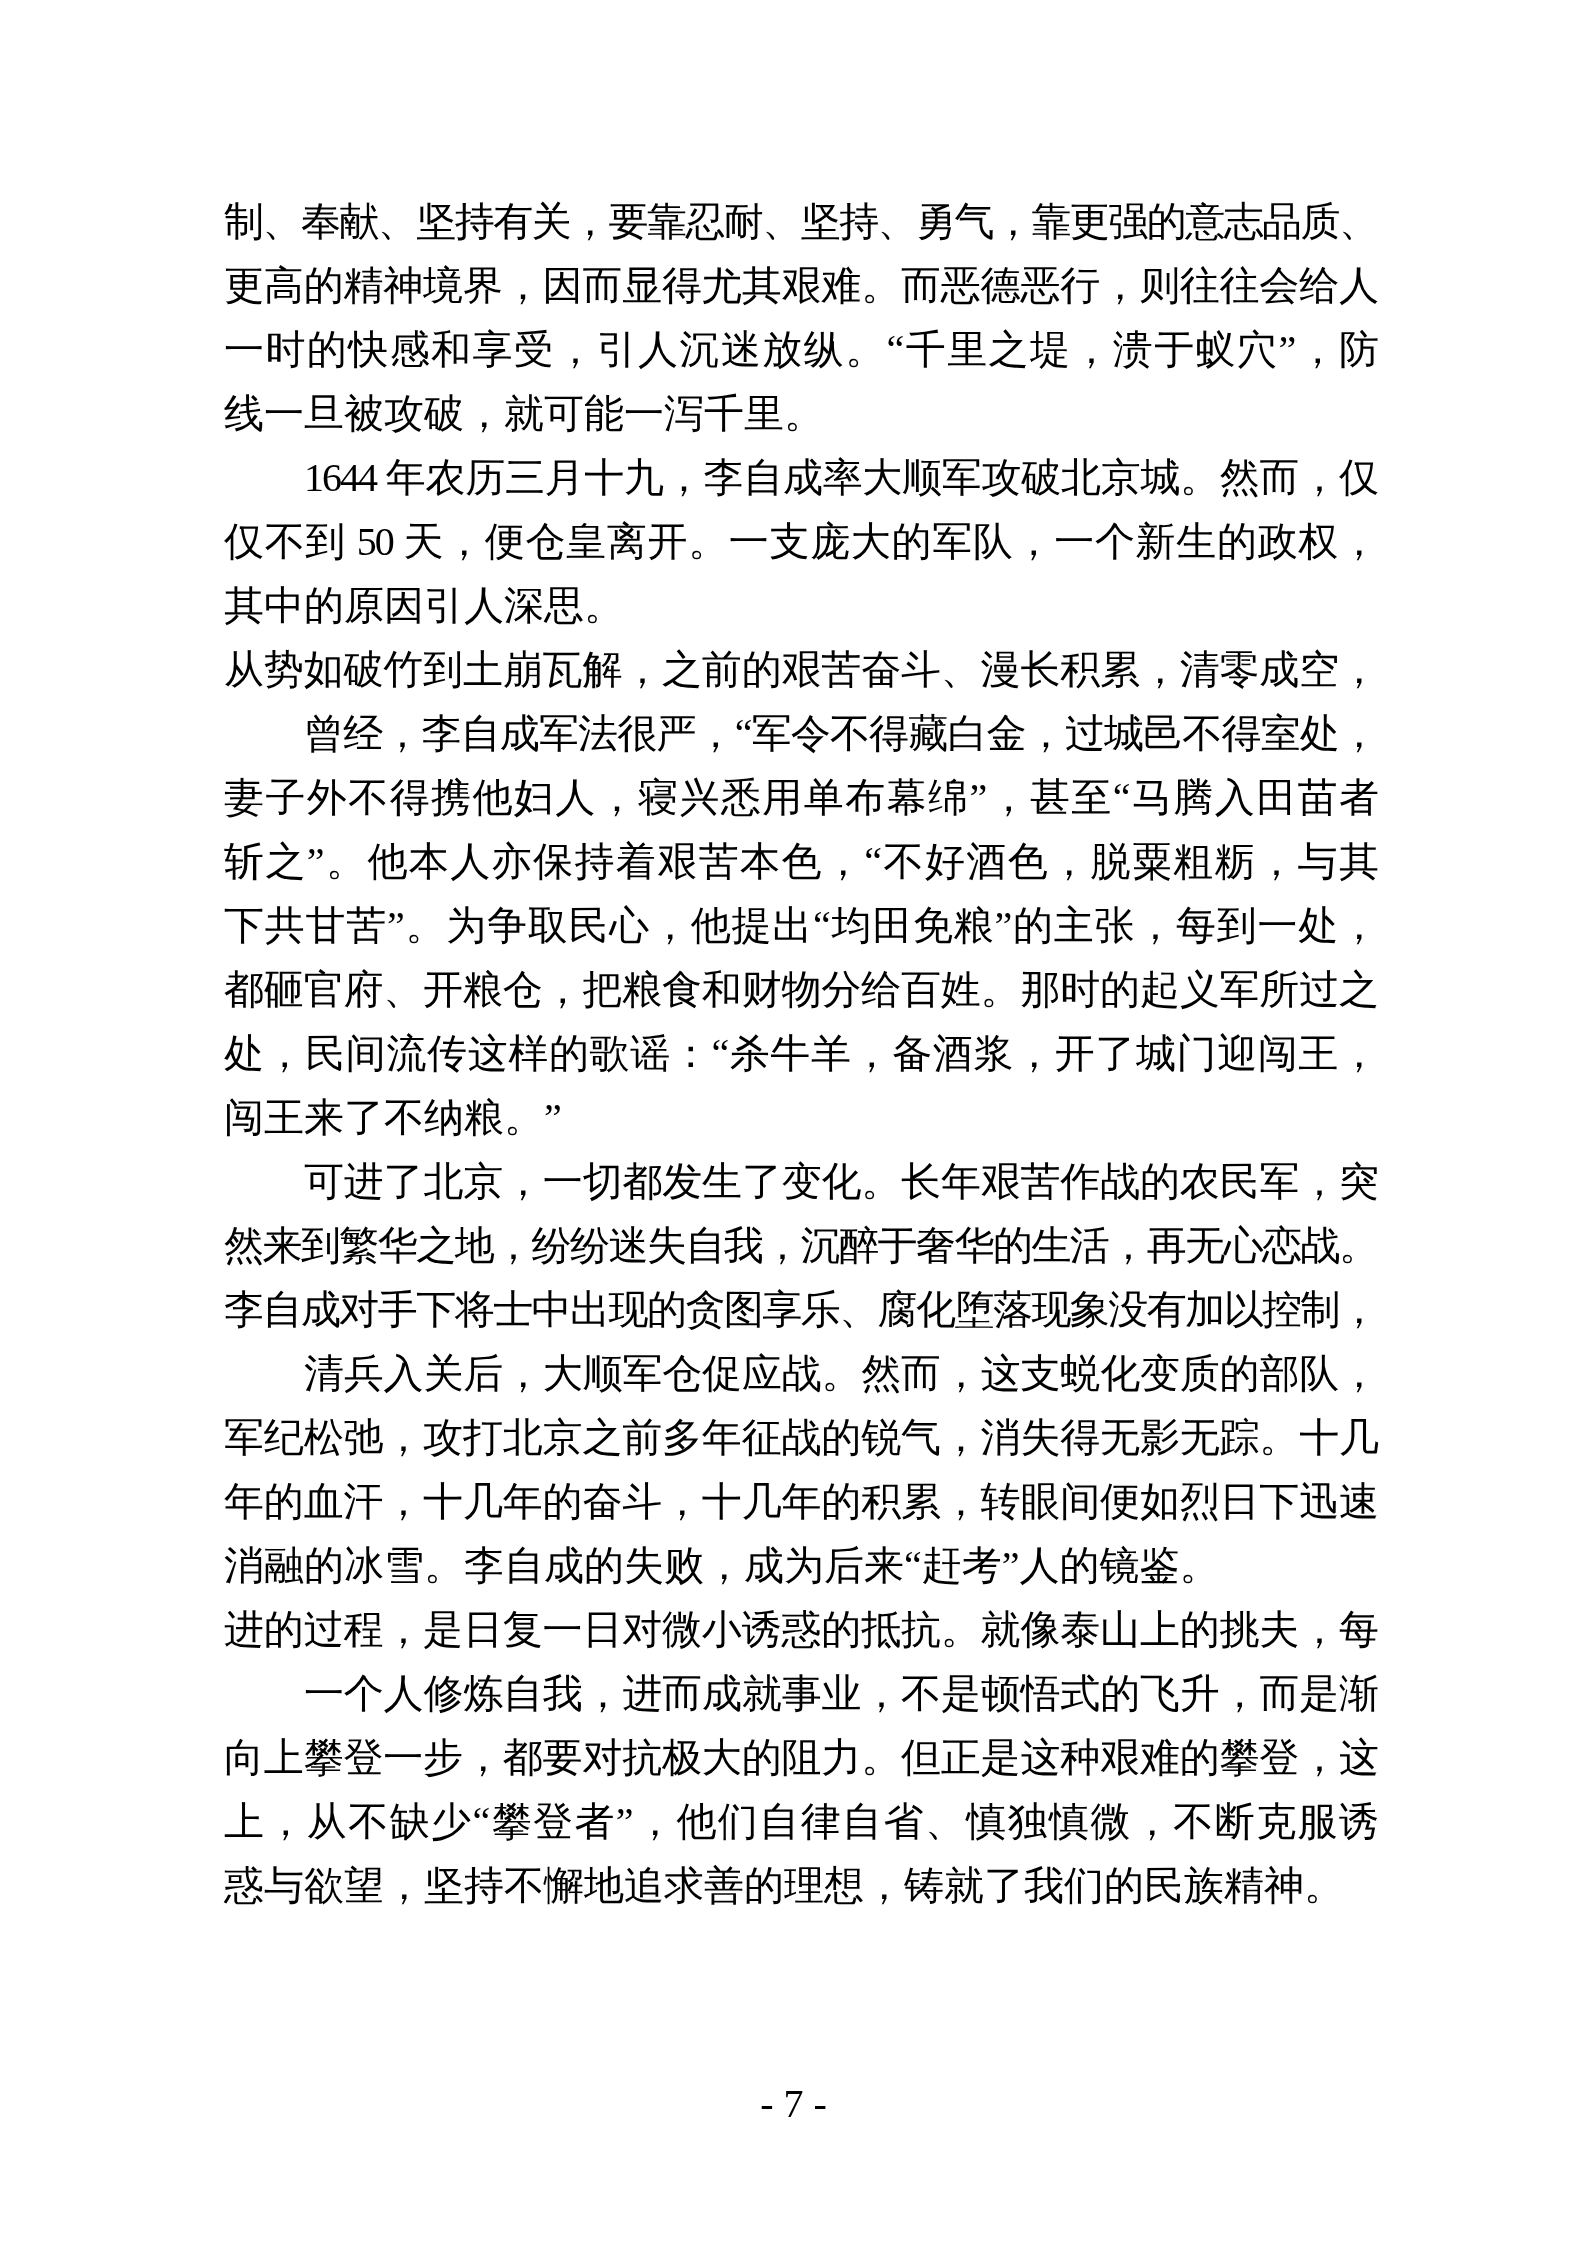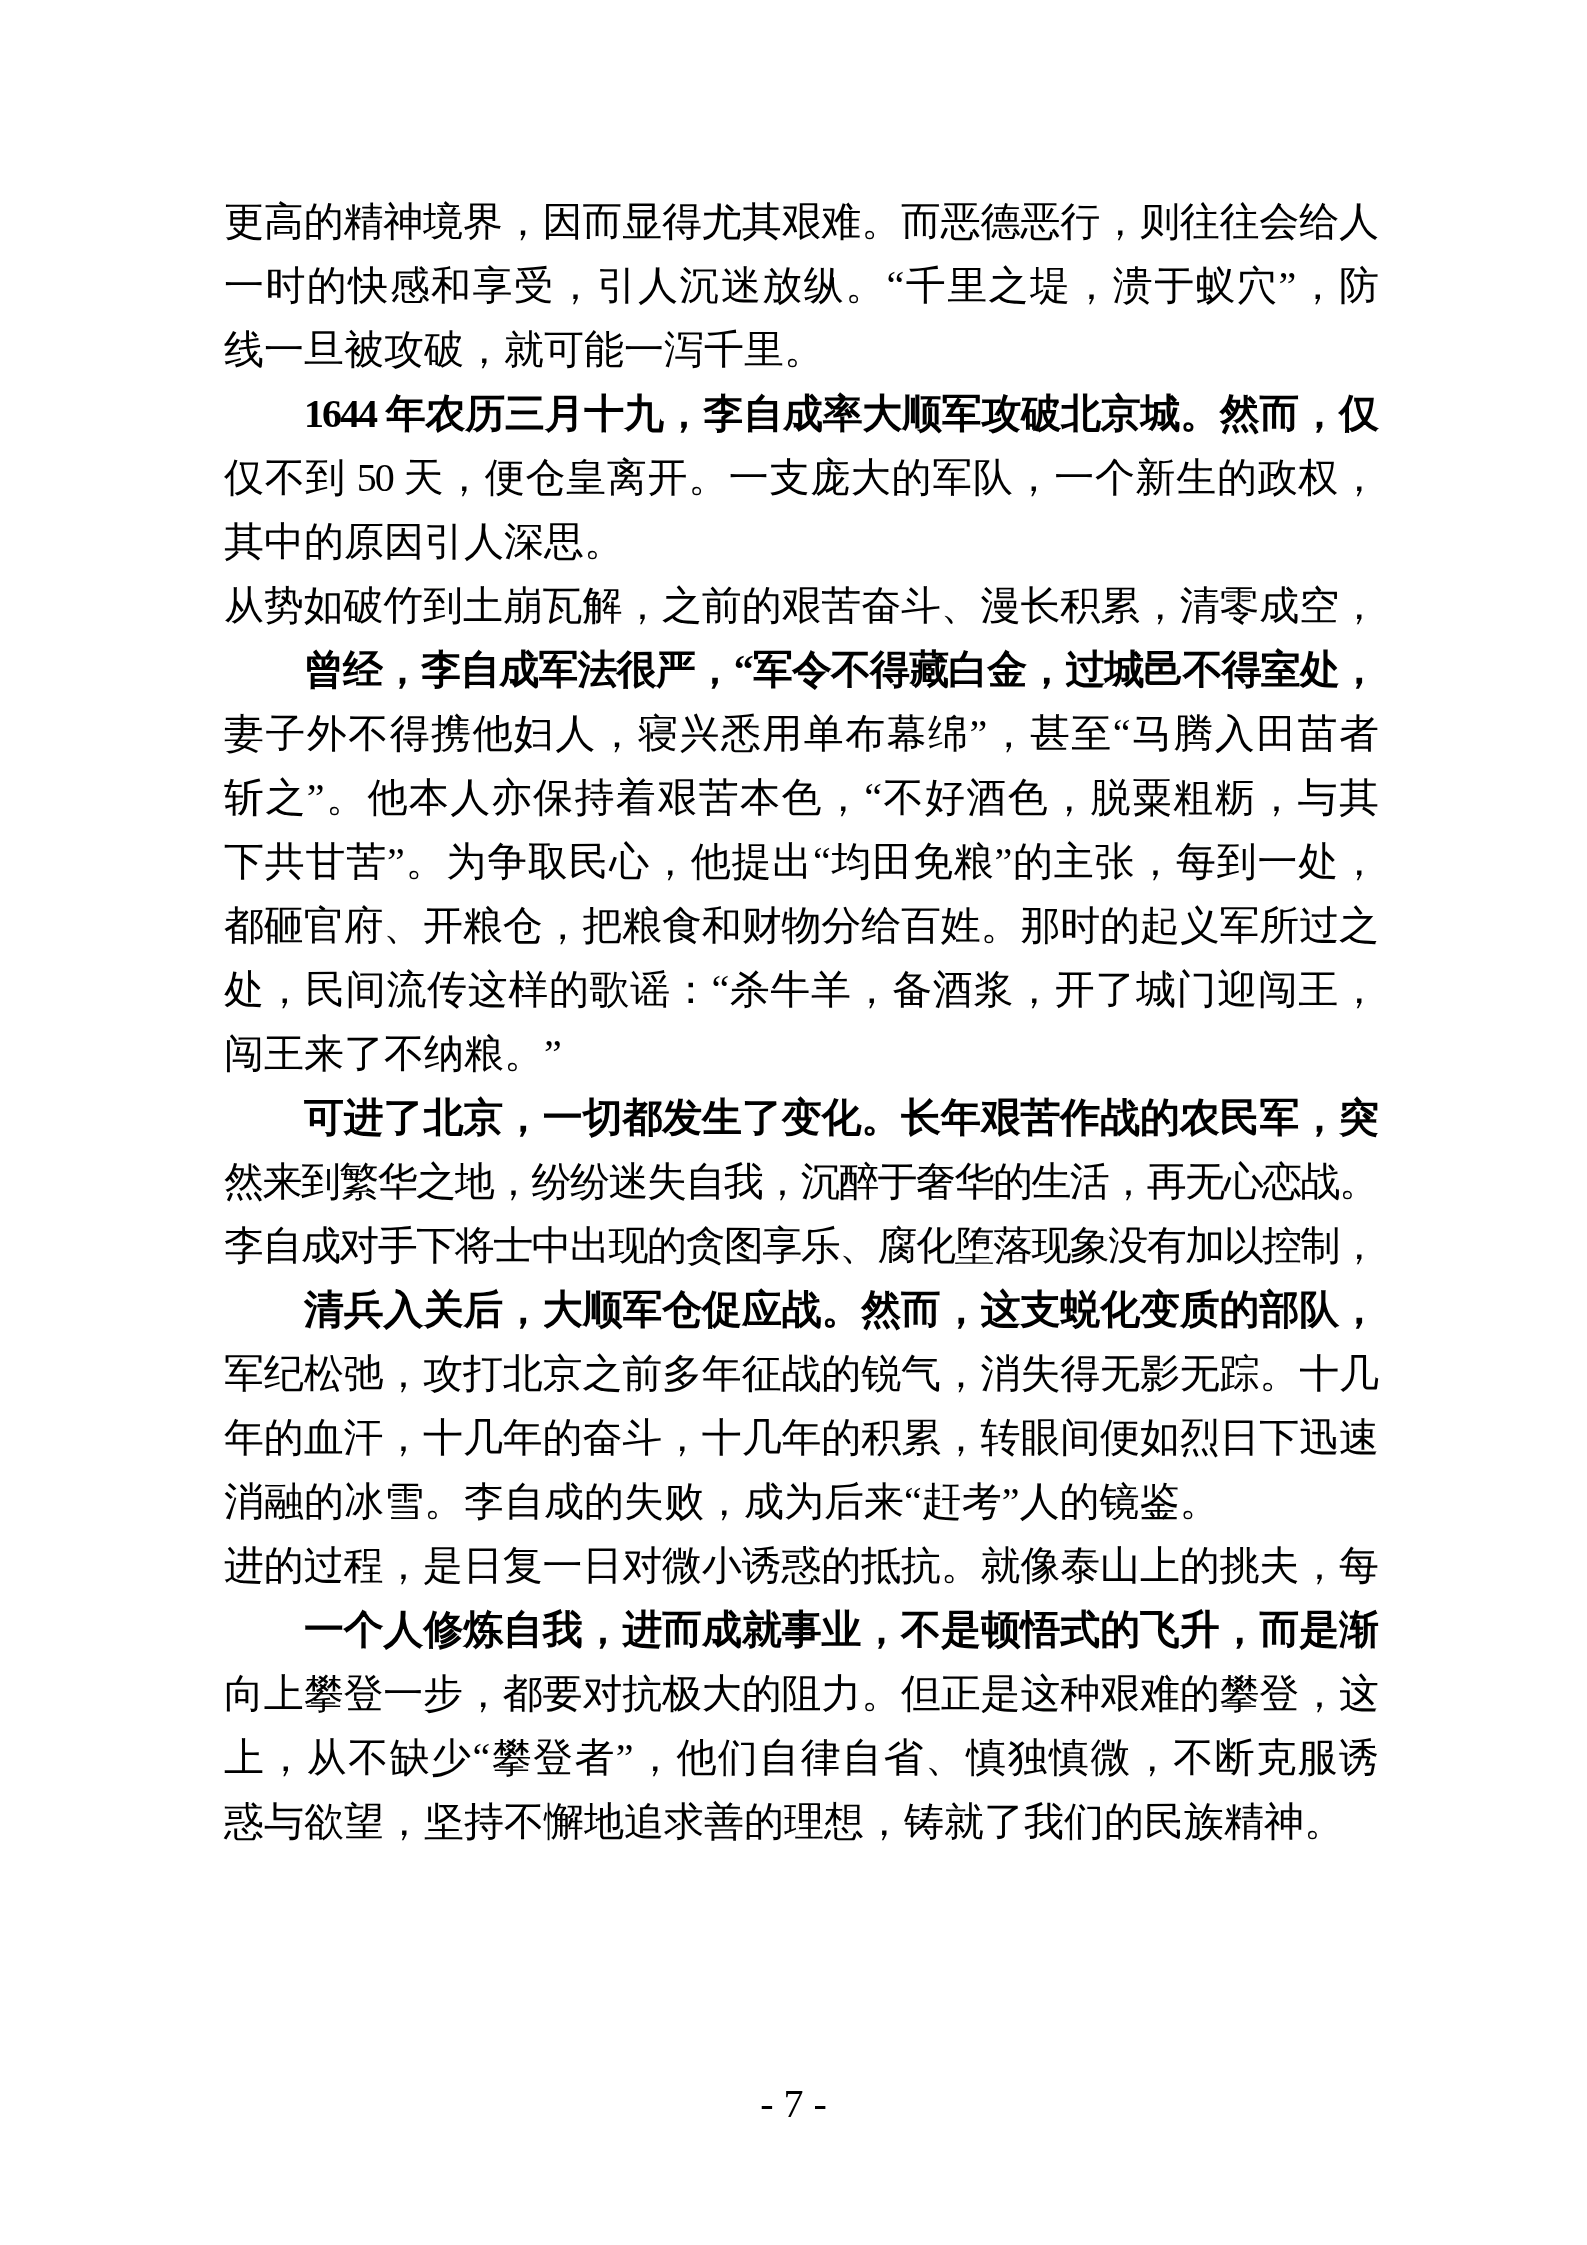--- a/index.html
+++ b/index.html
@@ -31,37 +31,37 @@
     text-justify: inter-character;
     white-space: nowrap;
   }
   .line.end {
     text-align: left;
     text-align-last: left;
     letter-spacing: 0;
   }
   .line.indent {
     text-indent: 2em;
-    font-weight: bold;
   }
   .footer {
     position: absolute;
     left: 0; top: 2072px;
     width: 1587px;
     height: 64px;
     line-height: 64px;
     font-size: 40px;
     text-align: center;
   }
 </style>
 </head>
 <body>
 
 <div class="page">
   <div class="content" id="content">
+      <div class="line">制、奉献、坚持有关，要靠忍耐、坚持、勇气，靠更强的意志品质、</div>
       <div class="line">更高的精神境界，因而显得尤其艰难。而恶德恶行，则往往会给人</div>
       <div class="line">一时的快感和享受，引人沉迷放纵。“千里之堤，溃于蚁穴”，防</div>
       <div class="line end">线一旦被攻破，就可能一泻千里。</div>
       <div class="line indent">1644 年农历三月十九，李自成率大顺军攻破北京城。然而，仅</div>
       <div class="line">仅不到 50 天，便仓皇离开。一支庞大的军队，一个新生的政权，</div>
       <div class="line end">其中的原因引人深思。</div>
       <div class="line">从势如破竹到土崩瓦解，之前的艰苦奋斗、漫长积累，清零成空，</div>
       <div class="line indent">曾经，李自成军法很严，“军令不得藏白金，过城邑不得室处，</div>
       <div class="line">妻子外不得携他妇人，寝兴悉用单布幕绵”，甚至“马腾入田苗者</div>
       <div class="line">斩之”。他本人亦保持着艰苦本色，“不好酒色，脱粟粗粝，与其</div>

